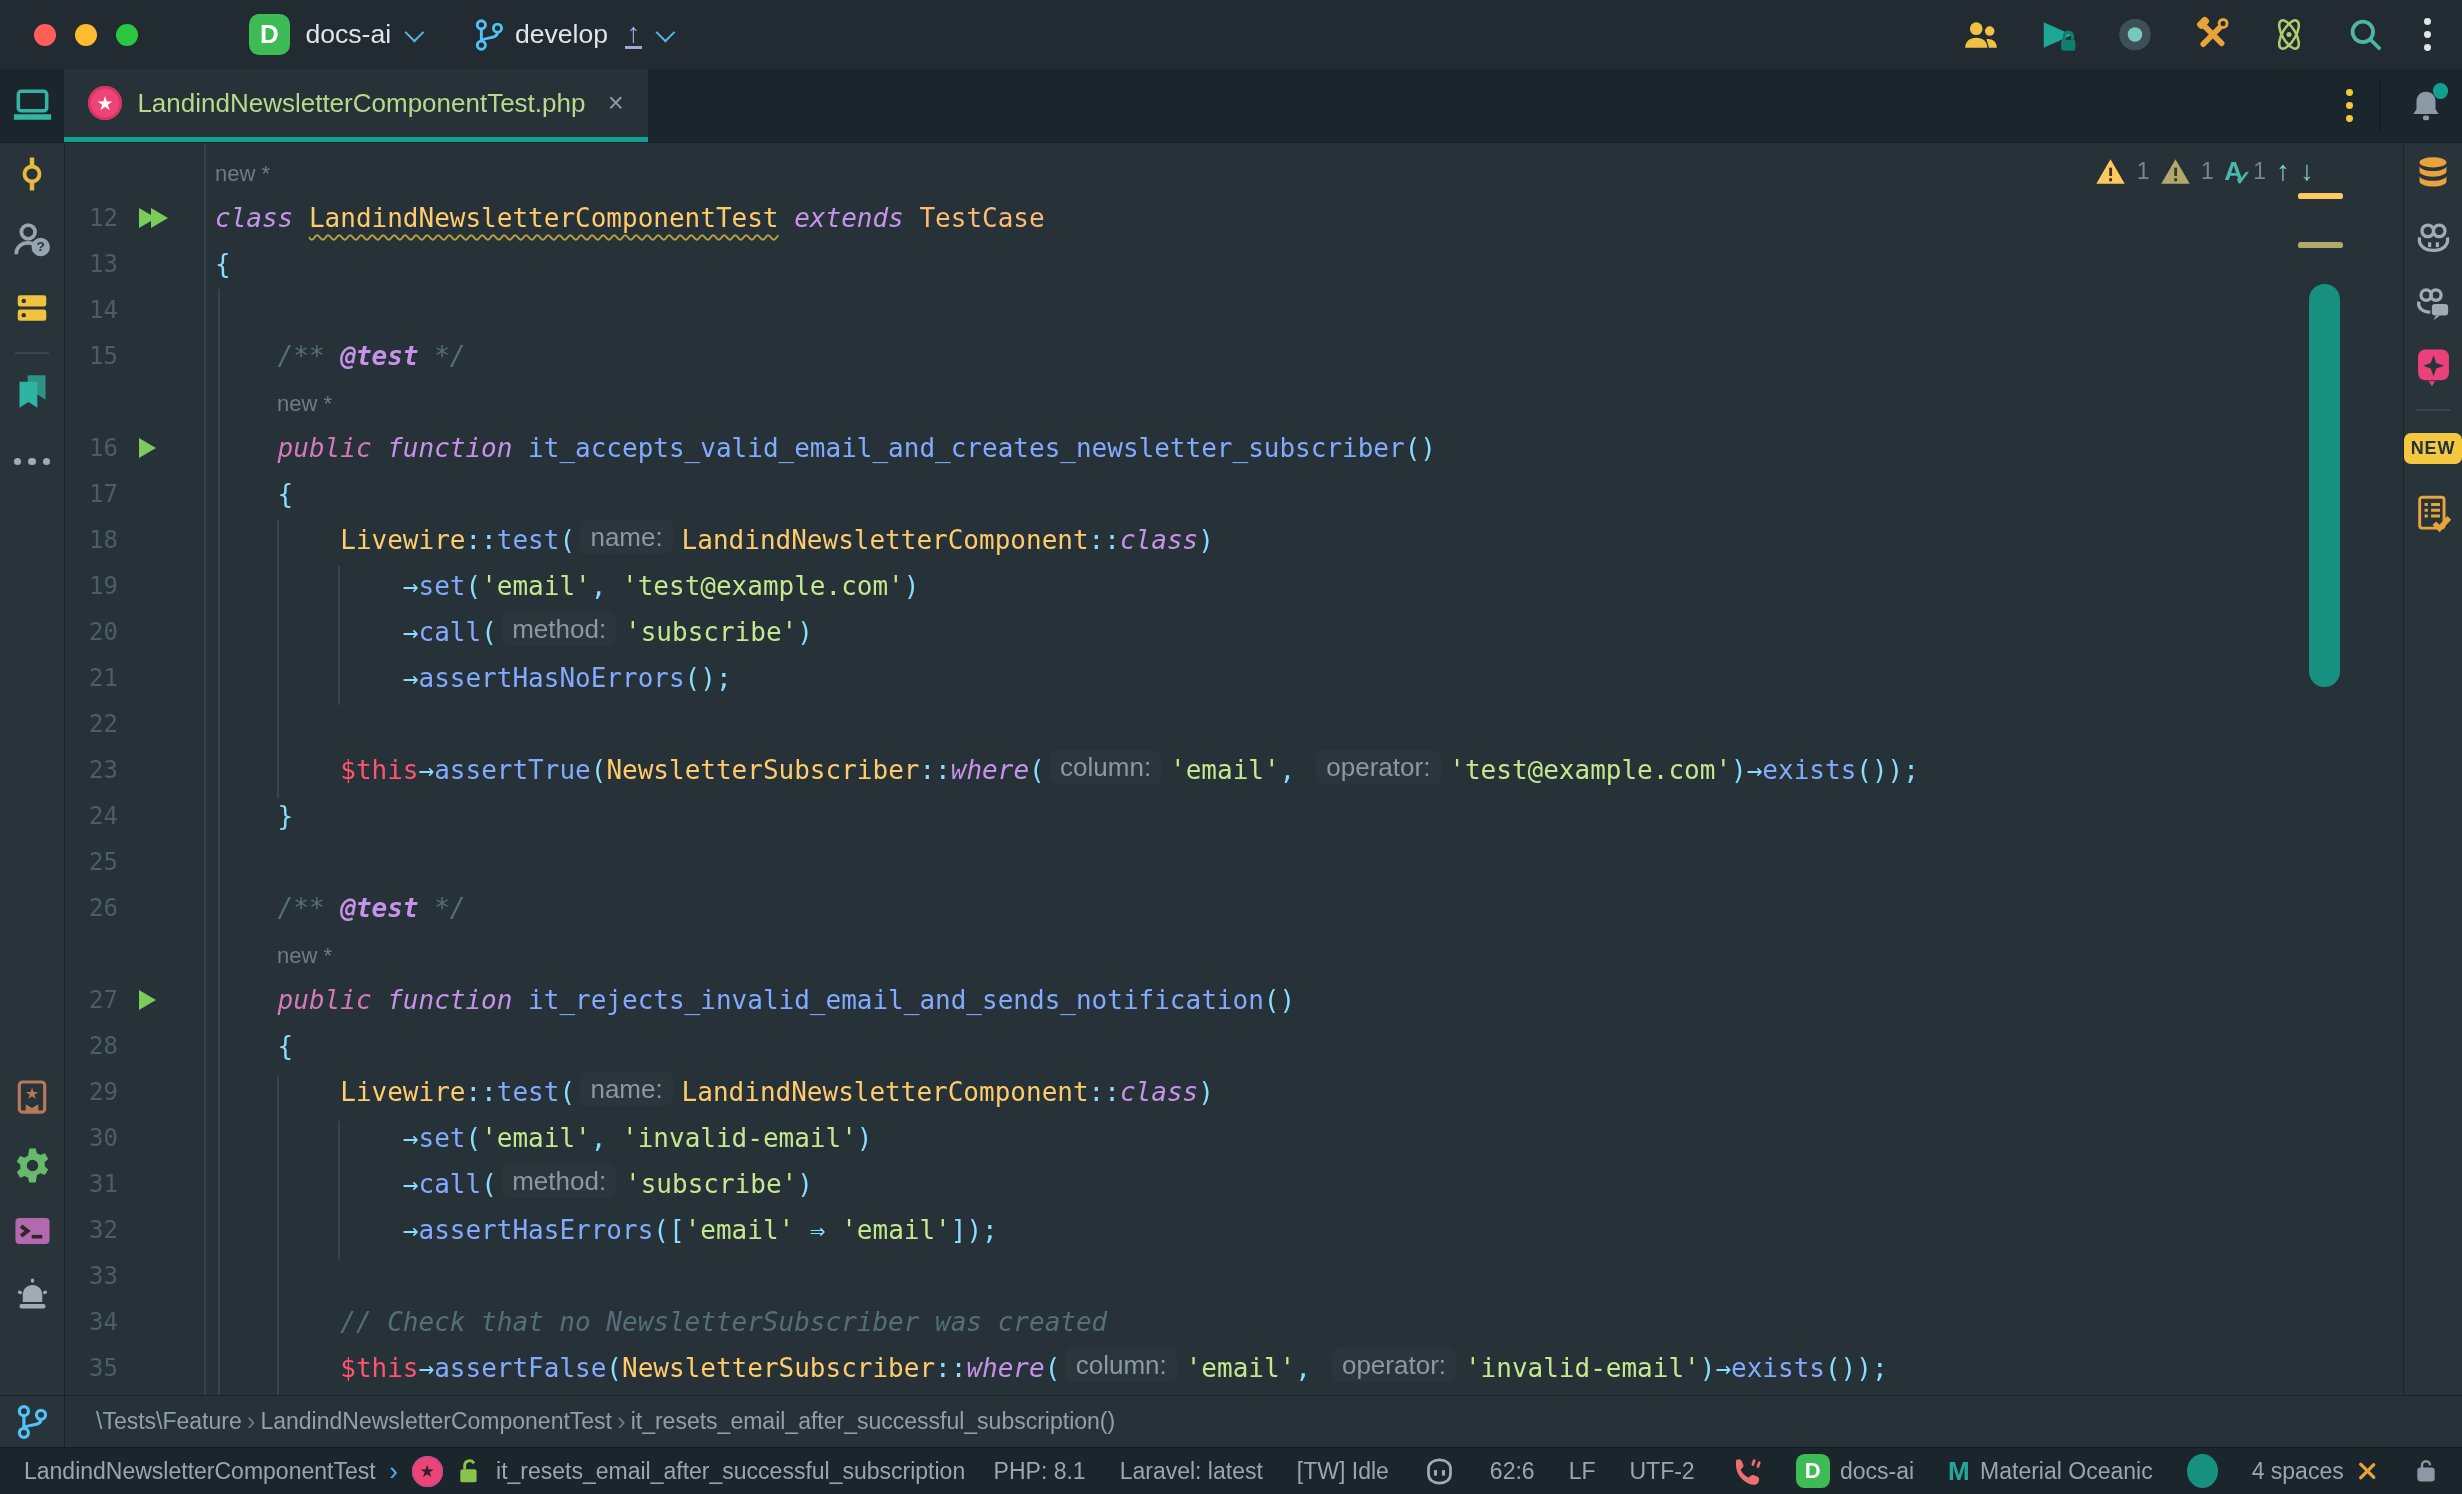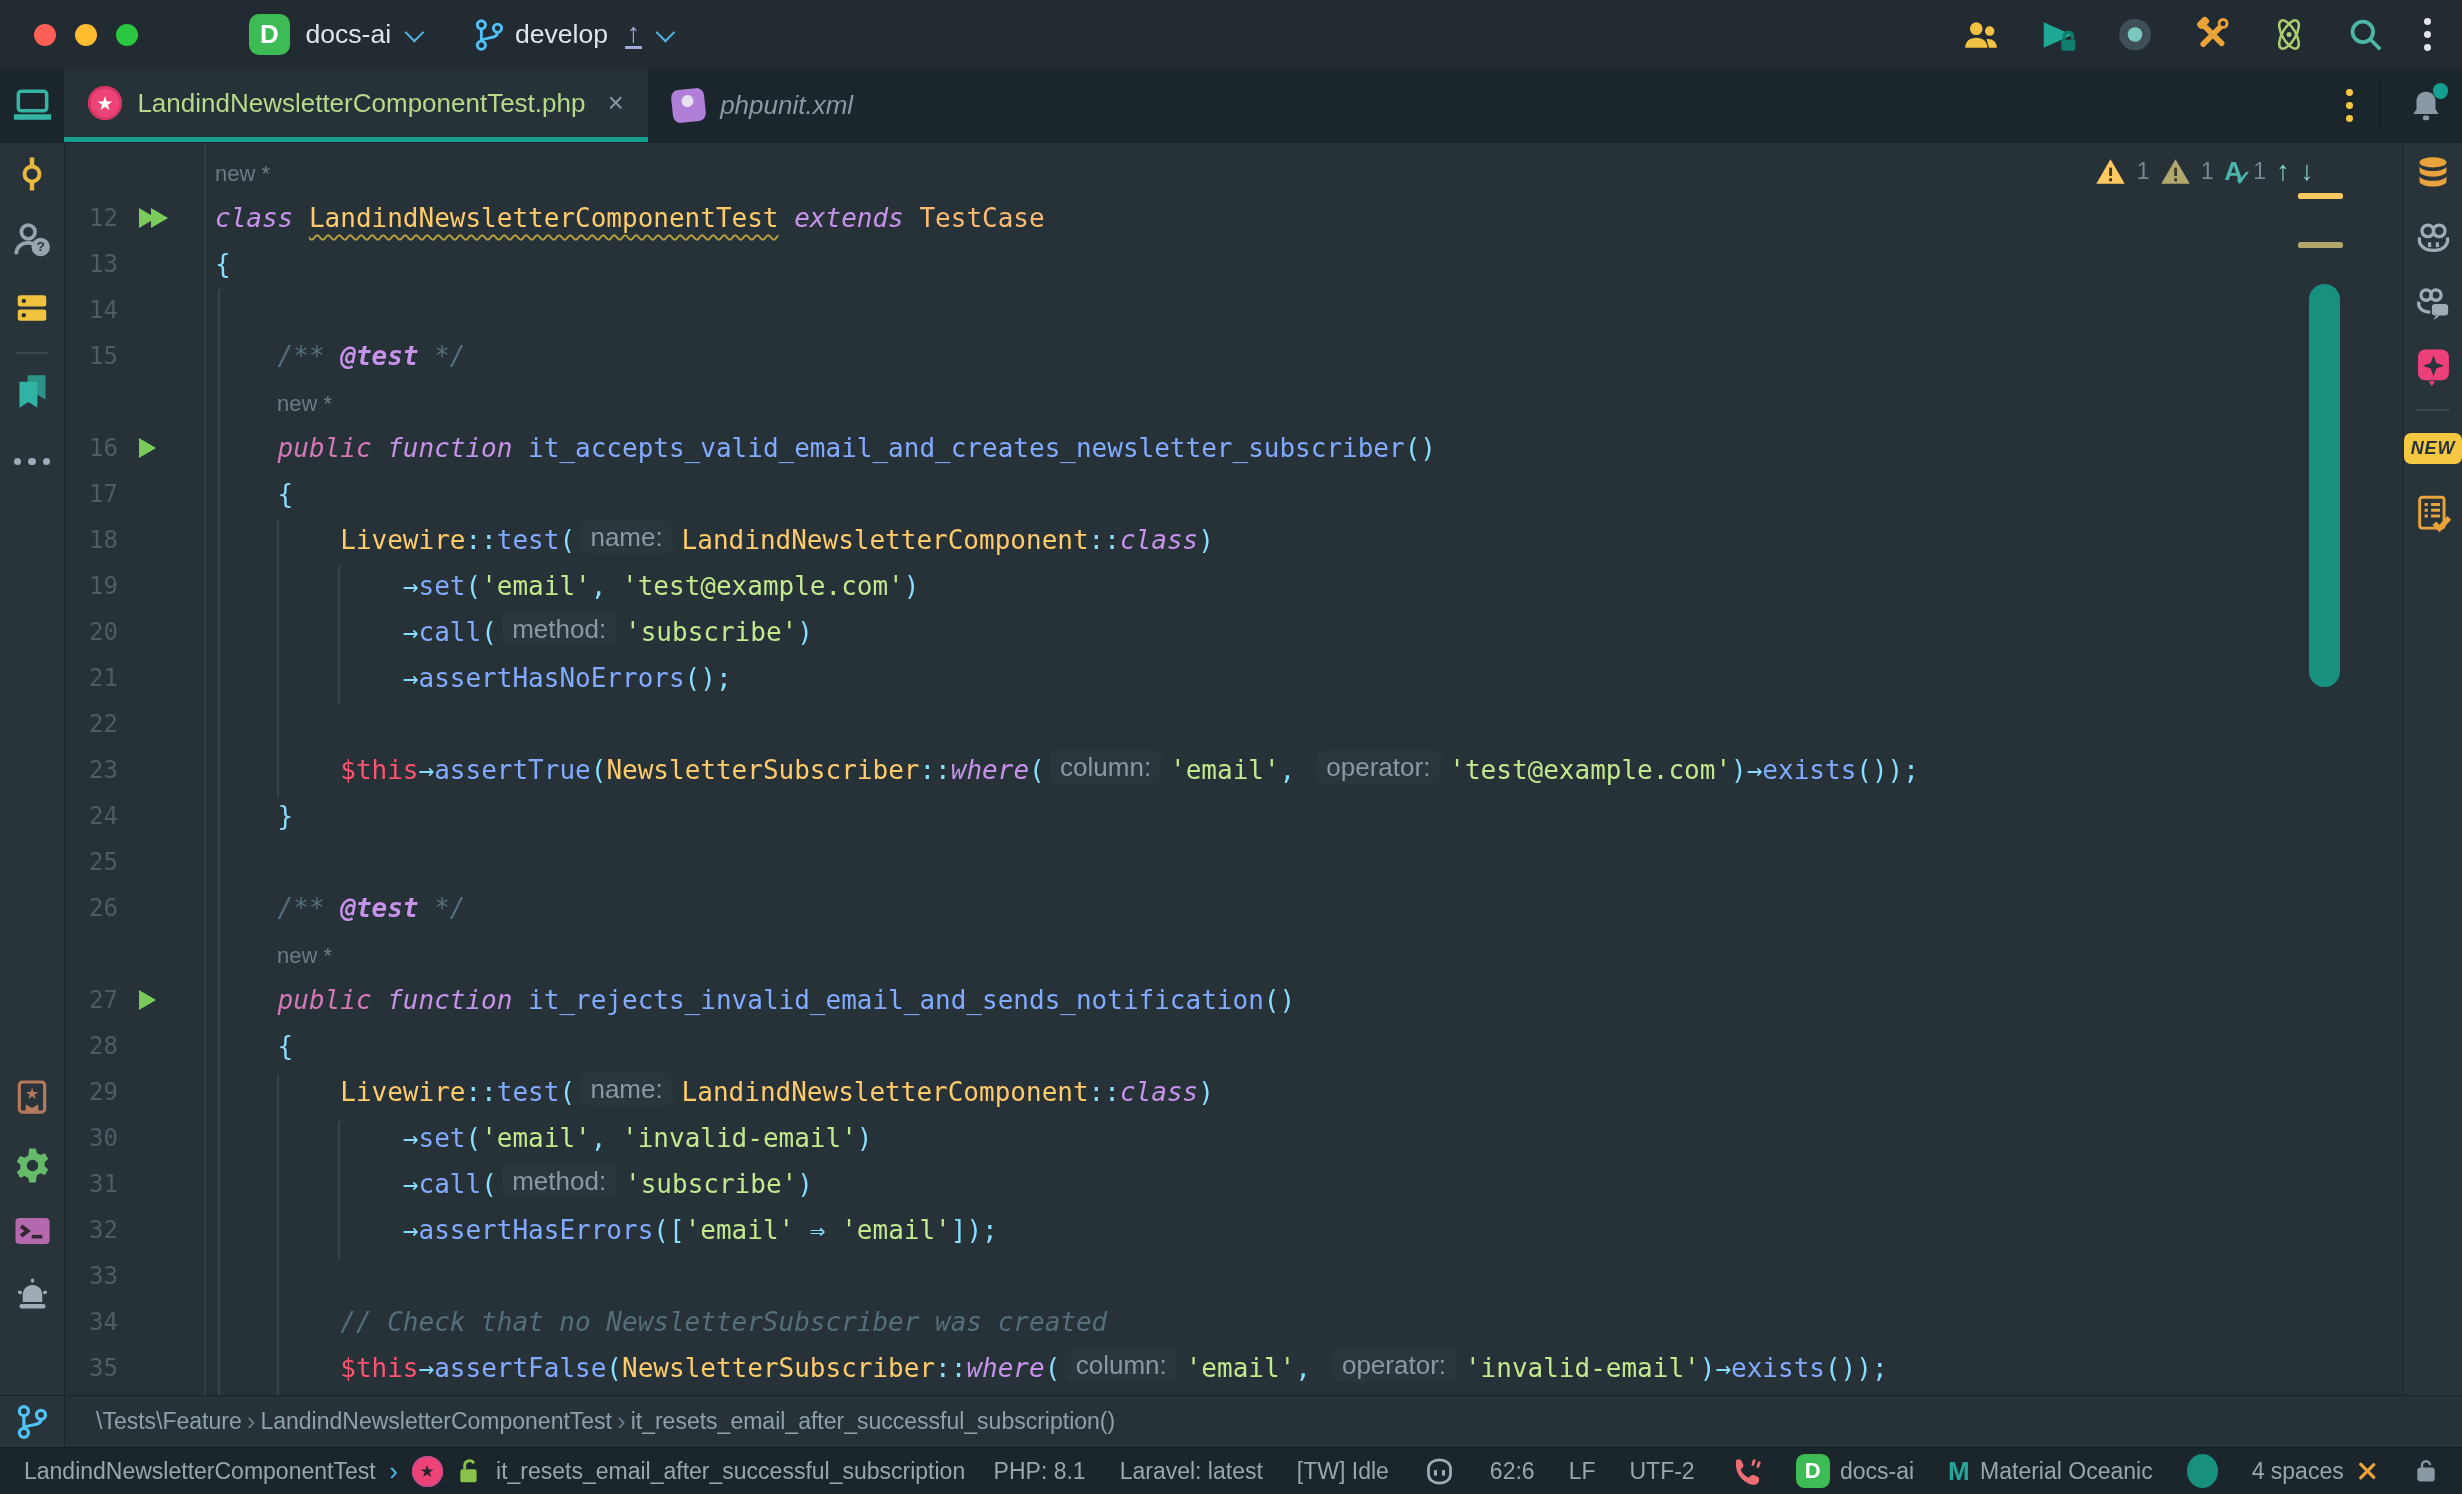--- a/index.html
+++ b/index.html
@@ -39,21 +39,21 @@
   .xml-icon{width:33px;height:33px;border-radius:7.7px;background:#b07fd8;position:relative;transform:rotate(-6deg);}
   .xml-icon::after{content:"";position:absolute;width:12px;height:12px;border-radius:50%;background:#e8dff2;
     top:6px;left:10.3px;}
   .tab-actions-right{margin-left:auto;display:flex;align-items:center;gap:26px;padding-right:17px;}
   .tabbar-sep{width:1.7px;height:51px;background:#141e24;}
 
   
   .main{flex:1 1 auto;display:flex;min-height:0;}
   .stripe{background:#28333a;width:64px;flex:0 0 auto;display:flex;flex-direction:column;align-items:center;}
   .stripe-left{border-right:1.7px solid #1a242a;}
-  .stripe-right{border-left:1.7px solid #1a242a;width:58px;font-style:italic;}
+  .stripe-right{border-left:1.7px solid #1a242a;width:58px;}
   .s-icon{width:41px;height:41px;display:flex;align-items:center;justify-content:center;flex:0 0 auto;}
   .s-div{width:34px;height:1.7px;background:#3a464d;flex:0 0 auto;}
   .dots3{display:flex;gap:6.9px;}
   .dots3 i{width:7.7px;height:7.7px;border-radius:50%;background:#9fabb5;display:block;}
   .new-badge{background:#f5c842;color:#263238;font-weight:bold;font-size:18px;border-radius:6.9px;padding:5.1px 6.9px;letter-spacing:0.9px;}
 
   
   .editor{flex:1 1 auto;position:relative;background:#263238;overflow:hidden;}
   .code-host{position:absolute;left:0;top:6px;right:0;}
   .row{height:46px;position:relative;}
@@ -195,24 +195,20 @@
       <svg width="45" height="39" viewBox="0 0 24 22" stroke="#35b3a3" fill="none" stroke-width="2">
         <rect x="4" y="3" width="16" height="11" rx="1.6"></rect>
           <path d="M1.5 17.5h21" stroke-width="3"></path>
         </svg>
     </div>
     <div class="tab active">
       <span class="phpunit-test-icon">★</span>
       <span class="tab-label">LandindNewsletterComponentTest.php</span>
       <span class="tab-close">×</span>
     </div>
-    <div class="tab inactive">
-      <span class="xml-icon"></span>
-      <span class="tab-label">phpunit.xml</span>
-    </div>
     <div class="tab-actions-right">
       <span class="kebab yellow">
           <i></i>
           <i></i>
           <i></i>
         </span>
       <span class="tabbar-sep"></span>
       <span style="position:relative">
         <svg width="38" height="38" viewBox="0 0 24 24" fill="#8b98a5">
           <path d="M12 3c-3.6 0-6 2.6-6 6v5l-2 3h16l-2-3V9c0-3.4-2.4-6-6-6z"></path>

